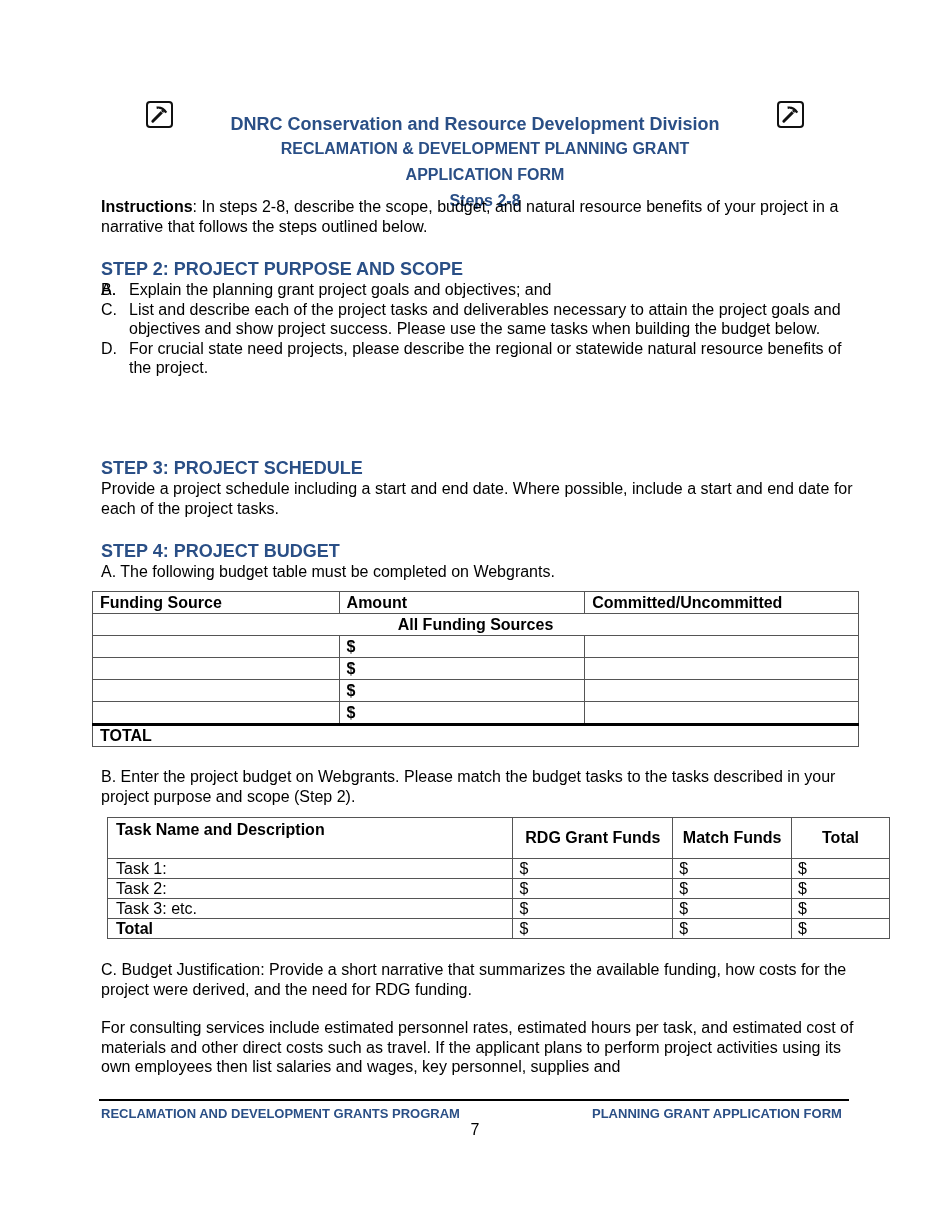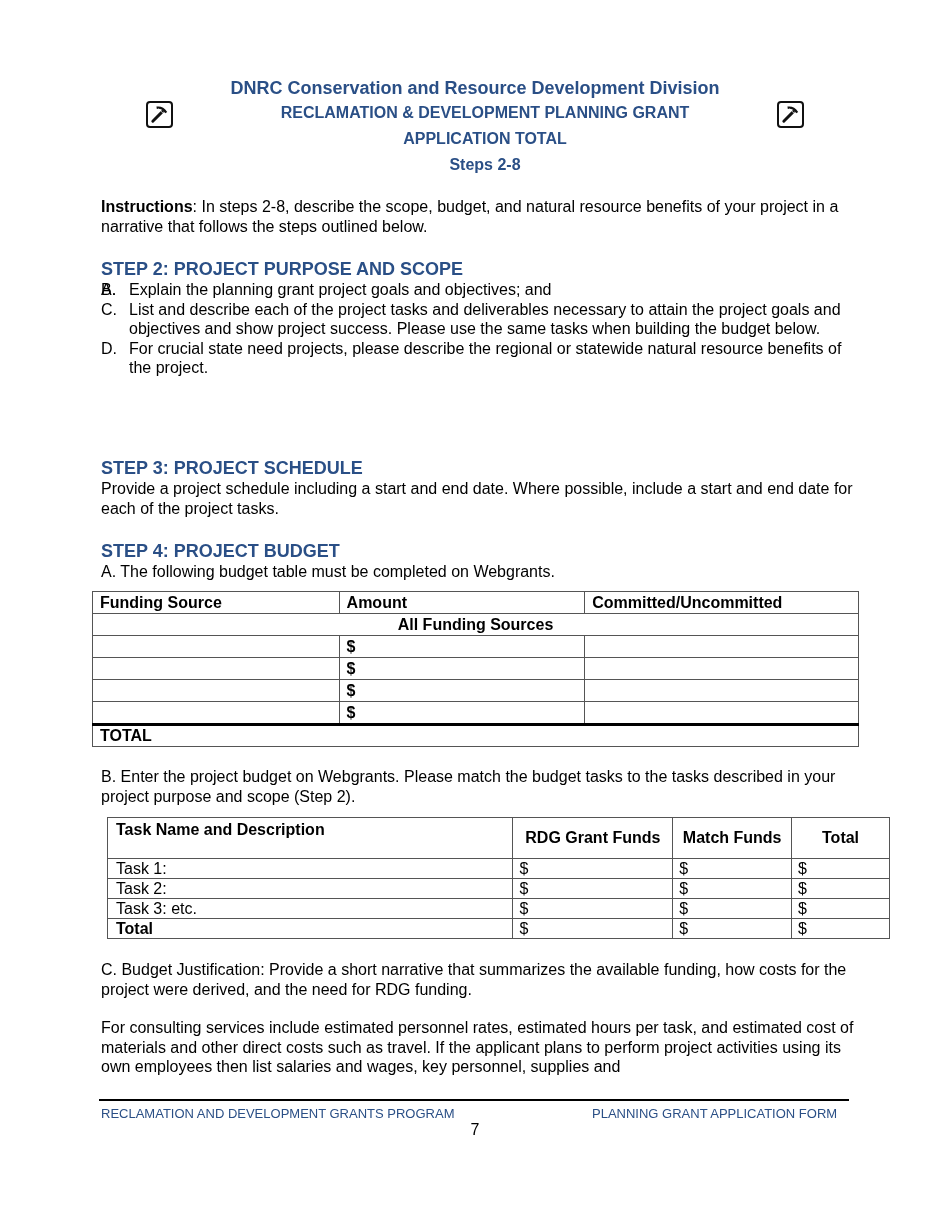--- a/index.html
+++ b/index.html
@@ -2,21 +2,21 @@
 <html><head>
 <meta charset="utf-8">
 <style>
   html, body { margin: 0; padding: 0; background: #ffffff; }
   body {
     width: 950px; height: 1230px; position: relative; overflow: hidden;
     font-family: "Liberation Sans", sans-serif; color: #000;
   }
   .blue { color: #2a4f86; }
   .title-block { position: absolute; left: 0; width: 950px; top: 76px; text-align: center; }
-  .title-line1 { font-size: 18px; font-weight: bold; line-height: 24px; }
+  .title-line1 { font-size: 18px; font-weight: bold; line-height: 24px; margin-top: 36px; }
   .title-line2 { font-size: 16px; font-weight: bold; line-height: 26px; margin-left: 20px; }
   .pick-icon {
     position: absolute; width: 27px; height: 27px; border: 2px solid #111; border-radius: 4px;
     box-sizing: border-box; background: #fff;
   }
   .pick-icon svg { display: block; width: 100%; height: 100%; }
   .para { position: absolute; left: 101px; width: 760px; font-size: 16px; line-height: 19.5px; }
   .heading { position: absolute; left: 101px; font-size: 18px; font-weight: bold; line-height: 22px; color: #2a4f86; text-align: right; }
   .list { position: absolute; left: 101px; width: 760px; font-size: 16px; line-height: 19.5px; margin: 0; padding: 0; list-style: none; }
   .list li { position: relative; padding-left: 28px; }
@@ -29,21 +29,21 @@
   .t1 .caption { text-align: center; padding-left: 0; }
   .t1 .total-row td { border-top: 3px solid #000; height: 20px; }
   
   .t2 { left: 107px; top: 817px; width: 783px; }
   .t2 td { border: 1px solid #555; height: 19px; padding-left: 8px; line-height: 19px; vertical-align: middle; }
   .t2 .hdr td { height: 38px; font-weight: bold; }
   .t2 .hdr td.c { text-align: center; padding-left: 0; line-height: 20px; }
   .t2 .hdr td.first { vertical-align: top; padding-top: 2px; }
   .t2 td.dol { padding-left: 6px; }
   .footer-rule { position: absolute; left: 99px; top: 1099px; width: 750px; height: 0; border-top: 2px solid #000; }
-  .footer-left, .footer-right { position: absolute; top: 1106px; font-size: 13px; color: #2a4f86; }
+  .footer-left, .footer-right { position: absolute; top: 1106px; font-size: 13px; color: #2a4f86; font-weight: bold; }
   .footer-left { left: 101px; }
   .footer-right { left: 592px; }
   .page-num { position: absolute; top: 1121px; left: 0; width: 950px; text-align: center; font-size: 16px; }
 </style>
 </head>
 <body>
 
 <div class="pick-icon" style="left:146px; top:101px;">
   <svg viewBox="0 0 24 24">
       <path d="M5 19 L15 9" stroke="#111" stroke-width="3" fill="none" stroke-linecap="round"></path>
@@ -55,21 +55,21 @@
   <svg viewBox="0 0 24 24">
       <path d="M5 19 L15 9" stroke="#111" stroke-width="3" fill="none" stroke-linecap="round"></path>
       <path d="M9 5 Q15 4 19 10" stroke="#111" stroke-width="2.5" fill="none"></path>
       <path d="M11 6 L18 13" stroke="#fff" stroke-width="0.8"></path>
     </svg>
 </div>
 
 <div class="title-block blue">
   <div class="title-line1">DNRC Conservation and Resource Development Division</div>
   <div class="title-line2">RECLAMATION &amp; DEVELOPMENT PLANNING GRANT</div>
-  <div class="title-line2">APPLICATION TOTAL</div>
+  <div class="title-line2">APPLICATION FORM</div>
   <div class="title-line2">Steps 2-8</div>
 </div>
 
 <div class="para" style="top:197px;">
   <b>Instructions</b><span>:  In steps 2-8, describe the scope, budget, and natural resource benefits of your project in a narrative that follows the steps outlined below.</span>
 </div>
 
 <div class="heading" style="top:258px;">STEP 2: PROJECT PURPOSE AND SCOPE</div>
 <ul class="list" style="top:280px;">
   <li><span class="mk">A.</span></li>

